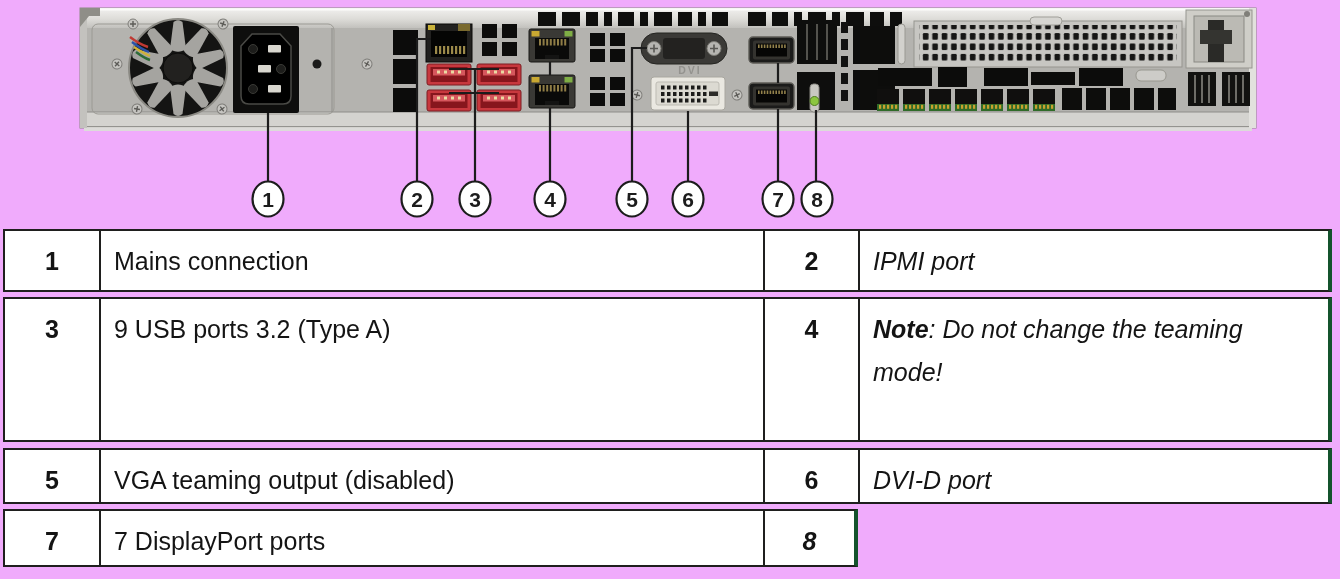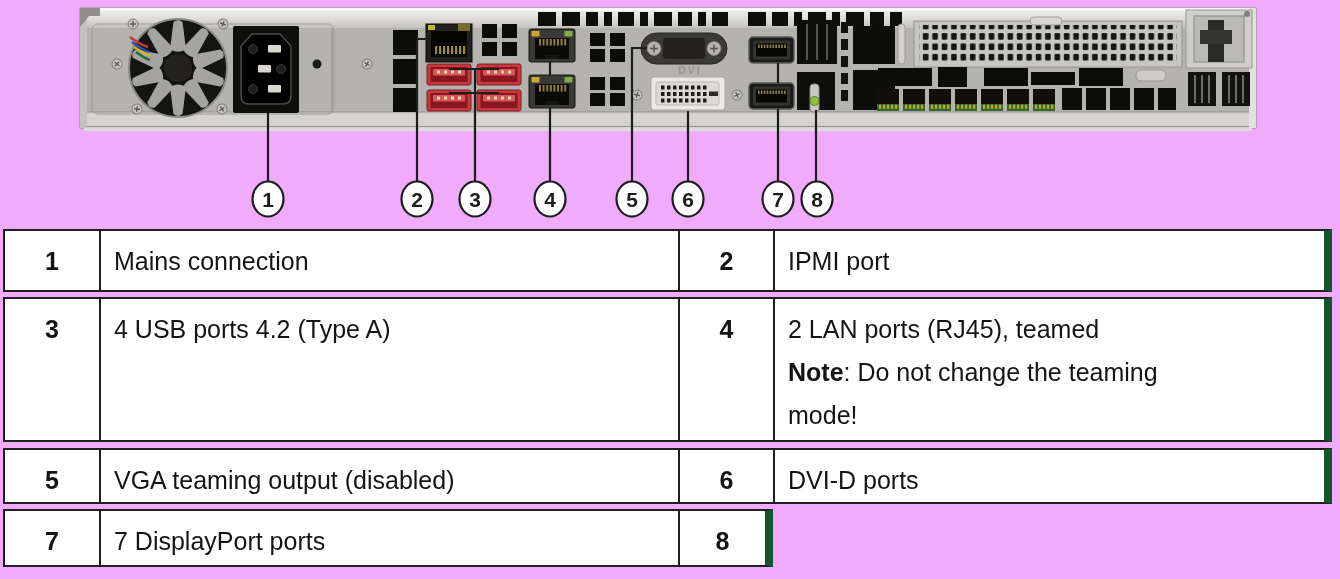--- a/index.html
+++ b/index.html
@@ -9,25 +9,25 @@
   }
   .figure{position:absolute;left:0;top:0;}
   
   .legend{position:absolute;left:3px;top:229px;width:1329px;}
   .lrow{display:flex;margin-bottom:5px;}
   .lrow.gap6{margin-bottom:6px;}
   .cell{
     box-sizing:border-box;border:2px solid #1f1f1e;border-right:0;
     background:#ffffff;font-size:25px;line-height:43px;
   }
-  .cell:last-child{border-right:8px solid #14532d;}
+  .cell:last-child{border-right:4px solid #14532d;font-style:italic;}
   .num{width:96px;text-align:center;font-weight:bold;padding-top:9px;}
   .num2{width:95px;}
   .desc{padding:9px 12px 0 13px;}
-  .d1{width:579px;}
+  .d1{width:664px;}
   .d2{width:567px;flex:1;}
   .note{max-width:415px;}
   .r1{height:63px;} .r2{height:145px;} .r3{height:56px;} .r4{height:58px;}
   b{font-weight:bold;text-align:center;}
   svg text.callout-num{font-family:"Liberation Sans",sans-serif;font-weight:bold;font-size:21px;fill:#1c1c1c;text-anchor:middle;}
   svg text.dvi{font-family:"Liberation Sans",sans-serif;font-weight:bold;font-size:10.5px;fill:#93928e;letter-spacing:2px;text-anchor:middle;}
 </style>
 </head>
 <body>
 
@@ -406,33 +406,32 @@
 
     <div class="lrow r1">
       <div class="cell num">1</div>
       <div class="cell desc d1">Mains connection</div>
       <div class="cell num num2">2</div>
       <div class="cell desc d2">IPMI port</div>
     </div>
 
     <div class="lrow r2 gap6">
       <div class="cell num">3</div>
-      <div class="cell desc d1">4 USB ports 4.2 (Type A)</div>
+      <div class="cell desc d1">9 USB ports 3.2 (Type A)</div>
       <div class="cell num num2">4</div>
       <div class="cell desc d2">
-        <div>2 LAN ports (RJ45), teamed</div>
         <div class="note"><b>Note</b><span>: Do not change the teaming mode!</span></div>
       </div>
     </div>
 
     <div class="lrow r3">
       <div class="cell num">5</div>
       <div class="cell desc d1">VGA teaming output (disabled)</div>
       <div class="cell num num2">6</div>
-      <div class="cell desc d2">DVI-D ports</div>
+      <div class="cell desc d2">DVI-D port</div>
     </div>
 
     <div class="lrow r4">
       <div class="cell num">7</div>
       <div class="cell desc d1">7 DisplayPort ports</div>
       <div class="cell num num2">8</div>
     </div>
 
   </div>
 </div>

